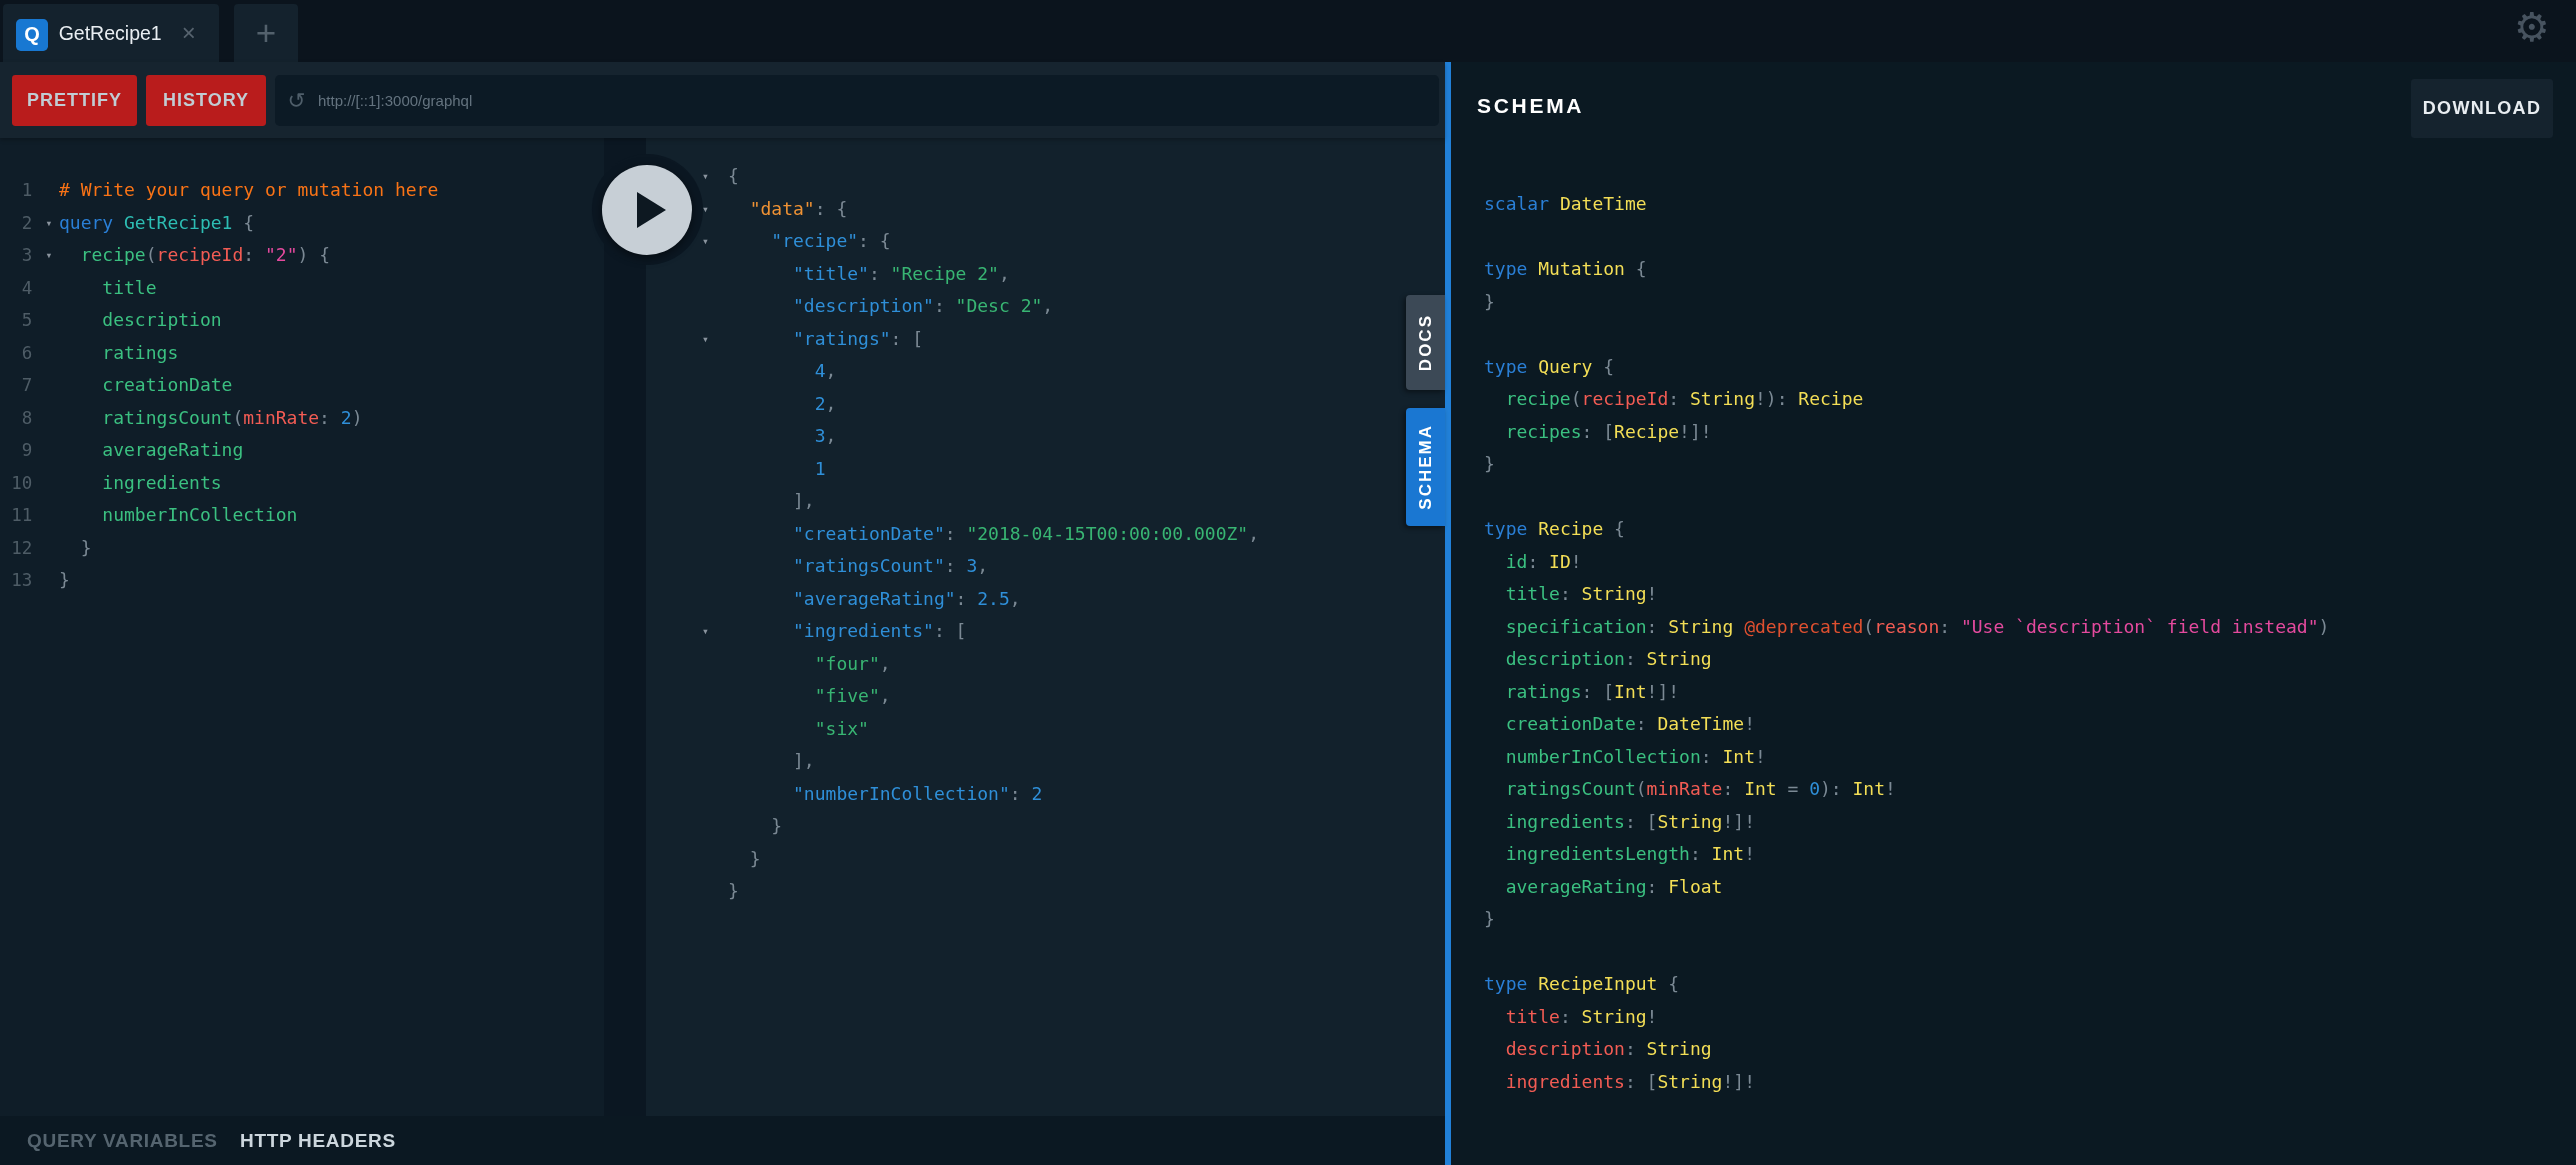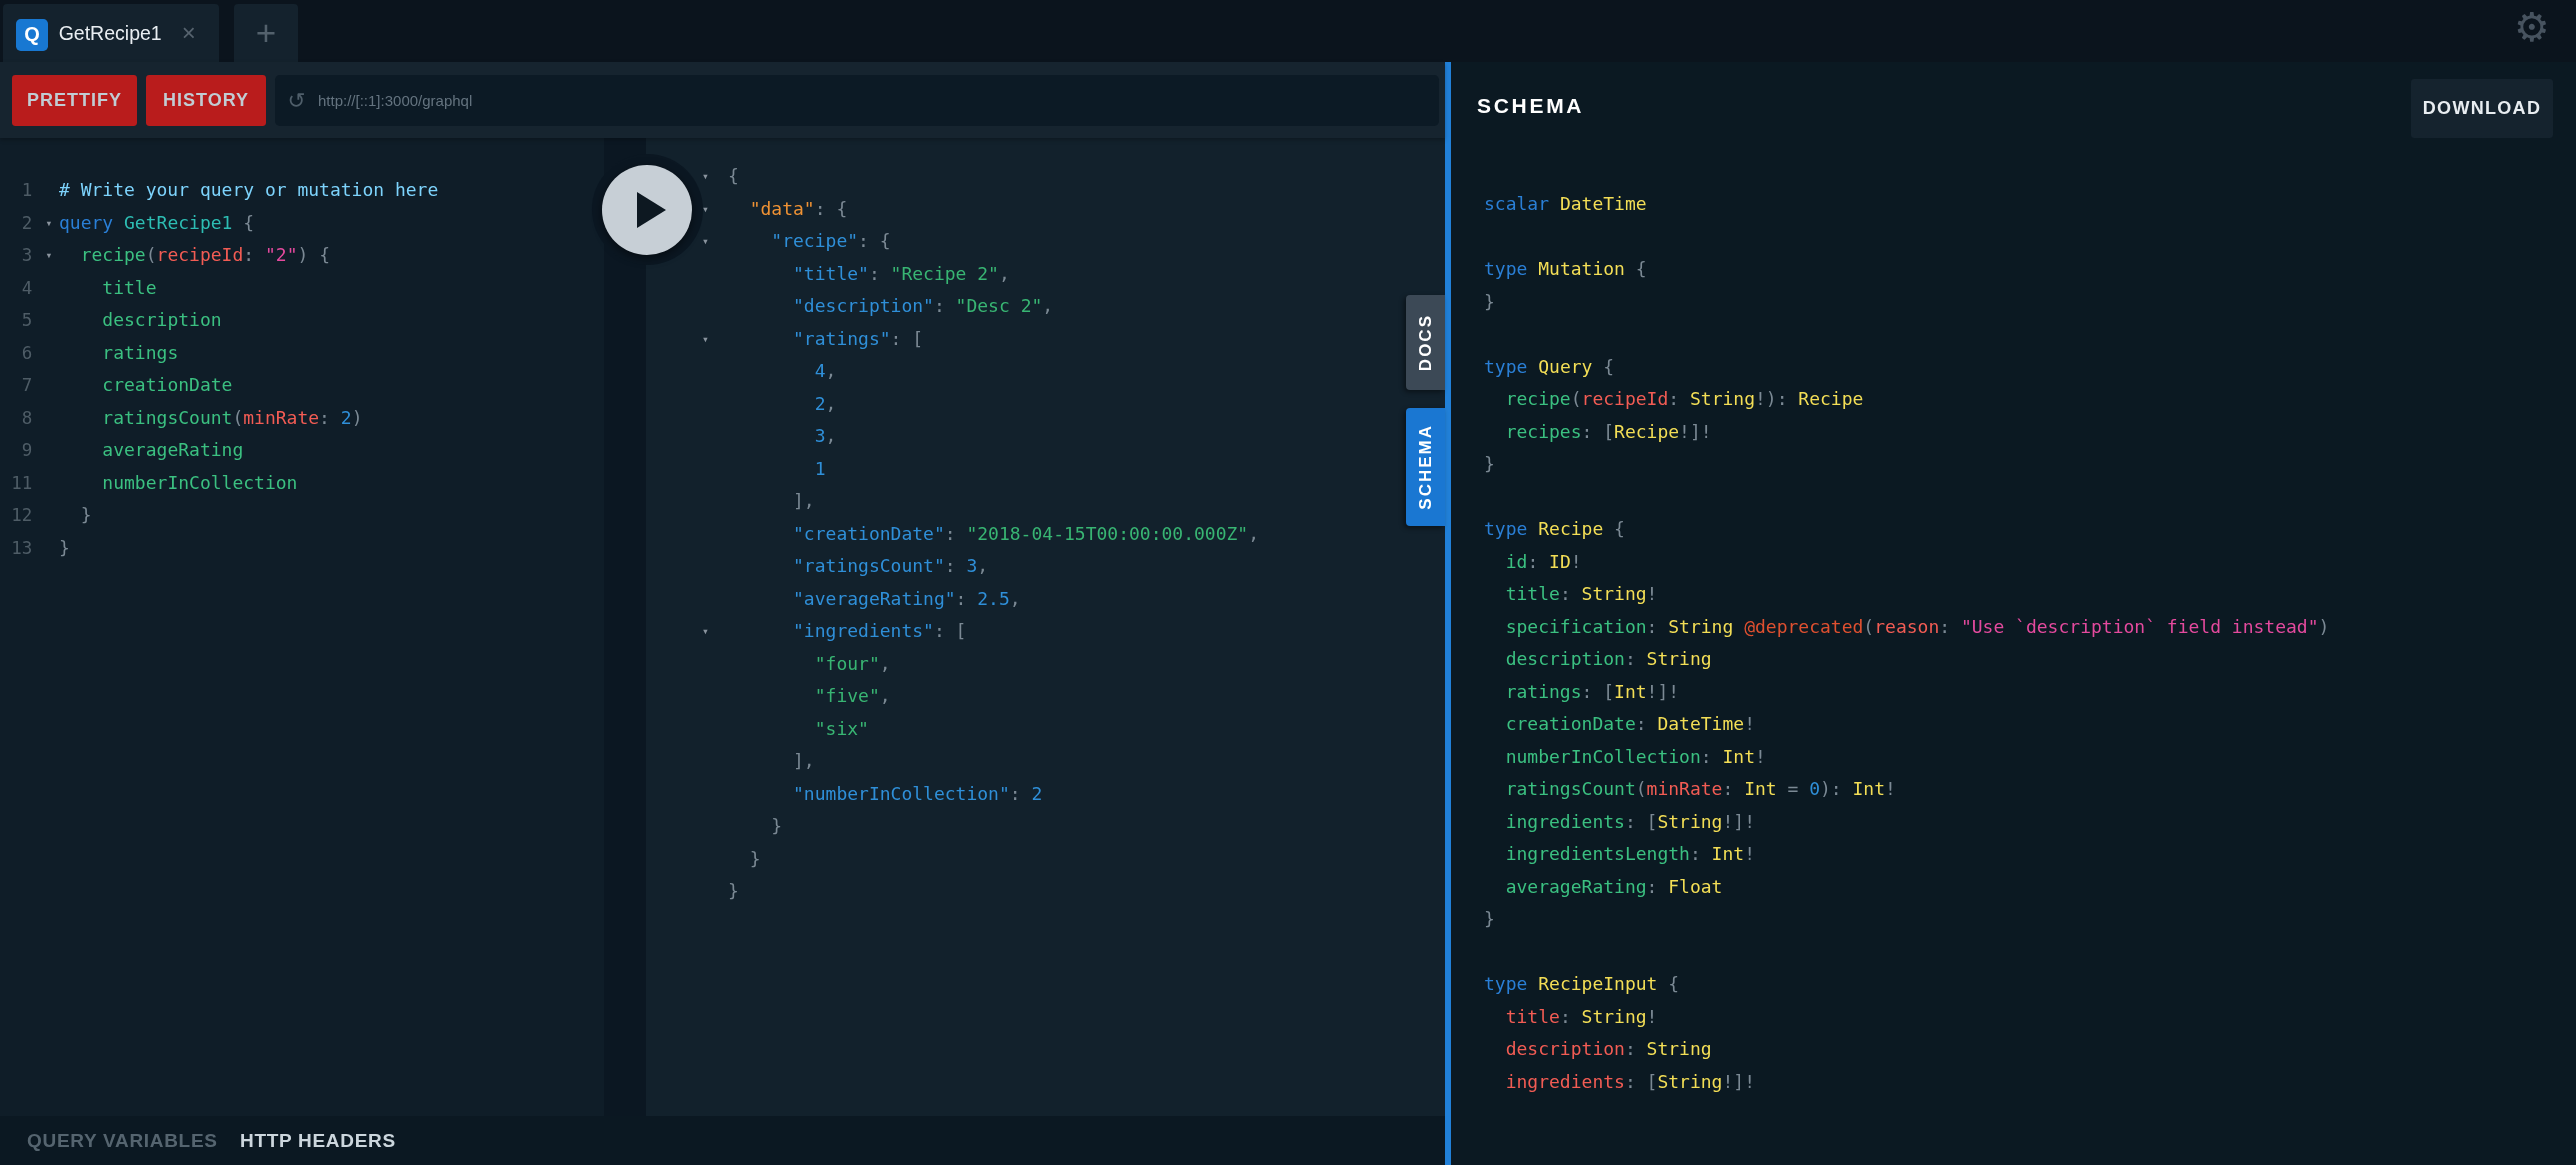--- a/index.html
+++ b/index.html
@@ -66,21 +66,21 @@
         font-family:"DejaVu Sans Mono", monospace; font-size:18px; line-height:32.5px; }
   .cl .ln   { flex:none; width:39px; text-align:right; padding-right:6.7px; color:#4e5c66; font-size:17.5px; }
   .cl .fold { flex:none; width:20px; color:#8a949e; font-size:11.4px; text-align:center; }
   .resp .cl .fold { width:30px; text-align:left; padding-left:4px; }
   .cl .code { white-space:pre; }
   .ed { left:0;     top:174px; width:598px; }
   .resp { left:698px; top:160px; width:739px; }
   .sch { left:1484px; top:188px; width:1074px; }
   
   .tok-plain   { color:#c5ced6; }
-  .tok-comment { color:#7dd3fc; }
+  .tok-comment { color:#f97316; }
   .tok-kw      { color:#2a7fd6; }
   .tok-def     { color:#2dbdb3; }
   .tok-prop    { color:#3bc081; }
   .tok-attr    { color:#f25c54; }
   .tok-str     { color:#e44a9e; }
   .tok-num     { color:#2f8fd8; }
   .tok-punct   { color:#7b8994; }
   .tok-key     { color:#2f8fd8; }
   .tok-keyd    { color:#ef9234; }
   .tok-meta    { color:#df5030; }
@@ -158,20 +158,21 @@
   <div class="codeblock ed">
       <div class="cl"><span class="ln">1</span><span class="fold"></span><span class="code"><span class="tok-comment"># Write your query or mutation here</span></span></div>
       <div class="cl"><span class="ln">2</span><span class="fold">▾</span><span class="code"><span class="tok-kw">query</span><span class="tok-plain"> </span><span class="tok-def">GetRecipe1</span><span class="tok-punct"> {</span></span></div>
       <div class="cl"><span class="ln">3</span><span class="fold">▾</span><span class="code"><span class="tok-plain">  </span><span class="tok-prop">recipe</span><span class="tok-punct">(</span><span class="tok-attr">recipeId</span><span class="tok-punct">: </span><span class="tok-str">"2"</span><span class="tok-punct">) {</span></span></div>
       <div class="cl"><span class="ln">4</span><span class="fold"></span><span class="code"><span class="tok-plain">    </span><span class="tok-prop">title</span></span></div>
       <div class="cl"><span class="ln">5</span><span class="fold"></span><span class="code"><span class="tok-plain">    </span><span class="tok-prop">description</span></span></div>
       <div class="cl"><span class="ln">6</span><span class="fold"></span><span class="code"><span class="tok-plain">    </span><span class="tok-prop">ratings</span></span></div>
       <div class="cl"><span class="ln">7</span><span class="fold"></span><span class="code"><span class="tok-plain">    </span><span class="tok-prop">creationDate</span></span></div>
       <div class="cl"><span class="ln">8</span><span class="fold"></span><span class="code"><span class="tok-plain">    </span><span class="tok-prop">ratingsCount</span><span class="tok-punct">(</span><span class="tok-attr">minRate</span><span class="tok-punct">: </span><span class="tok-num">2</span><span class="tok-punct">)</span></span></div>
       <div class="cl"><span class="ln">9</span><span class="fold"></span><span class="code"><span class="tok-plain">    </span><span class="tok-prop">averageRating</span></span></div>
+      <div class="cl"><span class="ln">10</span><span class="fold"></span><span class="code"><span class="tok-plain">    </span><span class="tok-prop">ingredients</span></span></div>
       <div class="cl"><span class="ln">11</span><span class="fold"></span><span class="code"><span class="tok-plain">    </span><span class="tok-prop">numberInCollection</span></span></div>
       <div class="cl"><span class="ln">12</span><span class="fold"></span><span class="code"><span class="tok-punct">  }</span></span></div>
       <div class="cl"><span class="ln">13</span><span class="fold"></span><span class="code"><span class="tok-punct">}</span></span></div>
     </div>
 
   <div class="codeblock resp">
       <div class="cl"><span class="fold">▾</span><span class="code"><span class="tok-punct">{</span></span></div>
       <div class="cl"><span class="fold">▾</span><span class="code"><span class="tok-plain">  </span><span class="tok-keyd">"data"</span><span class="tok-punct">: {</span></span></div>
       <div class="cl"><span class="fold">▾</span><span class="code"><span class="tok-plain">    </span><span class="tok-key">"recipe"</span><span class="tok-punct">: {</span></span></div>
       <div class="cl"><span class="fold"></span><span class="code"><span class="tok-plain">      </span><span class="tok-key">"title"</span><span class="tok-punct">: </span><span class="tok-strg">"Recipe 2"</span><span class="tok-punct">,</span></span></div>

